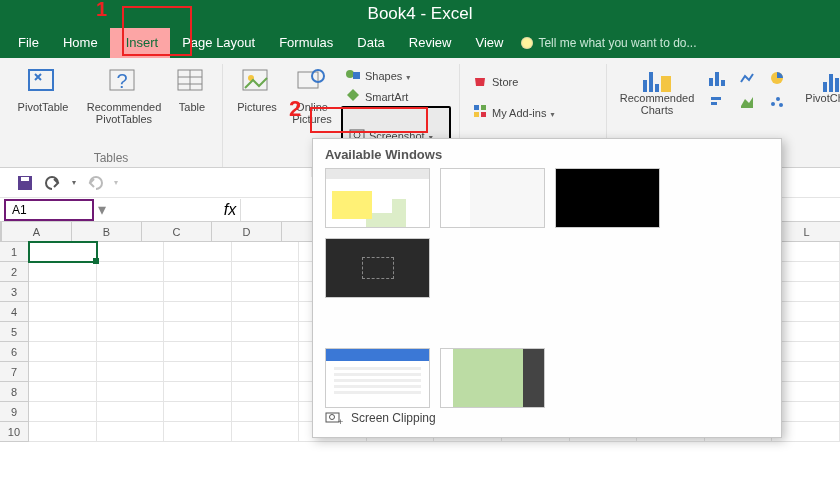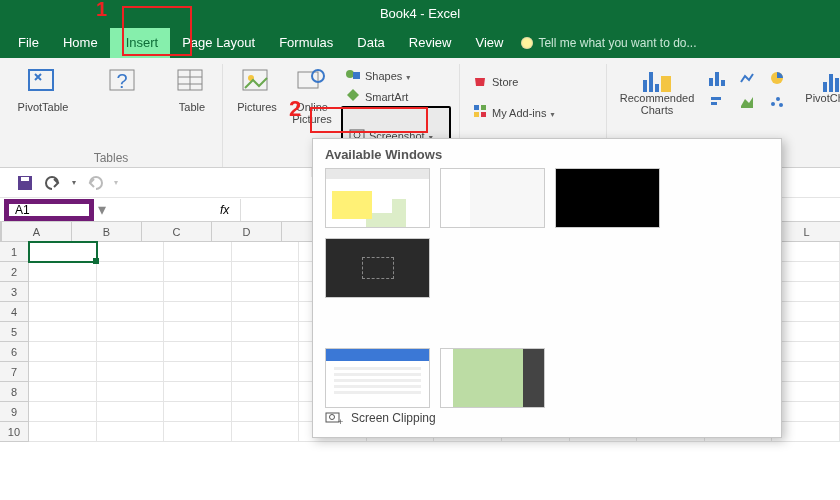--- a/index.html
+++ b/index.html
@@ -1,24 +1,24 @@
 <!DOCTYPE html>
 <html><head>
 <meta charset="utf-8">
 <style>
 * { margin:0; padding:0; box-sizing:border-box; font-family:"Segoe UI",Arial,sans-serif; }
 body { background:#fff; width:840px; height:500px; overflow:hidden; position:relative; }
 
 
-.titlebar { height:28px; background:#0e6d38; color:#fff; text-align:center; line-height:28px; font-size:13px; }
+.titlebar { height:28px; background:#0e6d38; color:#fff; text-align:center; line-height:28px; font-size:17px; }
 
 
 .tabs { height:30px; background:#0e6d38; display:flex; align-items:center; padding:0 6px; }
 .tab { color:#fff; font-size:13px; padding:0 12px; height:30px; line-height:30px; cursor:pointer; position:relative; }
-.tab.active { background:#86efac; color:#0e6d38;padding-left:16px; }
+.tab.active { background:#fca5a5; color:#0e6d38;padding-left:16px; }
 .tellme { color:#c9e6d6; font-size:12px; display:flex; align-items:center; gap:5px; margin-left:6px; }
 .bulb { width:12px; height:12px; border-radius:50%; background:#fff59d; box-shadow:0 0 2px #aaa inset; }
 
 
 .ribbon { height:110px; background:#f3f3f3; border-bottom:1px solid #d0d0d0; display:flex; padding-top:6px; position:relative; }
 .group { display:flex; flex-direction:column; align-items:center; padding:0 8px; border-right:1px solid #e0e0e0; }
 .group:last-child { border-right:none; }
 .group-items { display:flex; gap:2px; }
 .bigbtn { display:flex; flex-direction:column; align-items:center; width:70px; padding:2px; cursor:pointer; }
 .bigbtn .icon { width:32px; height:32px; margin-bottom:3px; }
@@ -28,22 +28,22 @@
 .smallbtn { display:flex; align-items:flex-end; gap:4px; font-size:11px; color:#444; padding:2px 4px; cursor:pointer; }
 .smallbtn .icon { width:16px; height:16px; }
 .dd { font-size:8px; color:#666; }
 
 
 .qat { height:30px; background:#fff; display:flex; align-items:center; gap:10px; padding:0 16px; border-bottom:1px solid #e4e4e4; }
 .qat .qi { width:18px; height:18px; cursor:pointer; color:#555; }
 
 
 .fbar { height:24px; display:flex; align-items:center; border-bottom:1px solid #d0d0d0; }
-.namebox { width:90px; height:22px; border:5px solid #701a75; margin-left:4px; font-size:12px; padding:0 6px; display:flex; align-items:center; }
-.fx { width:20px; font-style:italic; font-size:12px; margin-left:110px; }
+.namebox { width:90px; height:22px; border:2px solid #701a75; margin-left:4px; font-size:12px; padding:0 6px; display:flex; align-items:center; }
+.fx { width:20px; text-align:center; font-style:italic; font-size:16px; margin-left:110px; }
 .formula { flex:1; height:22px; border-left:1px solid #ddd; }
 .corner { width:30px; height:20px; background:#f4f4f4; border:1px solid #ccc; }
 .colheads { display:flex; }
 .colhead { width:70px; height:20px; background:#f4f4f4; border-right:1px solid #ccc; border-bottom:1px solid #ccc; font-size:11px; text-align:center; line-height:20px; color:#555; }
 .row { display:flex; }
 .rowhead { width:30px; height:20px; background:#f4f4f4; border-right:1px solid #ccc; border-bottom:1px solid #ccc; font-size:11px; text-align:center; line-height:20px; color:#555; }
 .cell { width:70px; height:20px; border-right:1px solid #e4e4e4; border-bottom:1px solid #e4e4e4; }
 .cell.selected { outline:2px solid #0e6d38; outline-offset:-1px; background:#fff; position:relative; }
 .cell.selected::after { content:''; position:absolute; right:-3px; bottom:-3px; width:6px; height:6px; background:#0e6d38; }
 
@@ -106,20 +106,21 @@
             <rect x="2" y="4" width="24" height="20" fill="none" stroke="#3a78c9" stroke-width="2"></rect>
             <path d="M8 8 l6 6 M8 14 l6 -6" stroke="#3a78c9" stroke-width="2"></path>
           </svg>
         <span class="lbl">PivotTable</span>
       </div>
       <div class="bigbtn" style="width:88px">
         <svg class="icon">
             <rect x="2" y="4" width="24" height="20" fill="none" stroke="#888" stroke-width="1"></rect>
             <text x="14" y="22" font-size="20" fill="#3a78c9" text-anchor="middle">?</text>
           </svg>
+        <span class="lbl">Recommended PivotTables</span>
       </div>
       <div class="bigbtn" style="width:44px">
         <svg class="icon">
             <rect x="2" y="4" width="24" height="20" fill="none" stroke="#888"></rect>
             <line x1="2" y1="11" x2="26" y2="11" stroke="#888"></line>
             <line x1="2" y1="18" x2="26" y2="18" stroke="#888"></line>
             <line x1="14" y1="4" x2="14" y2="24" stroke="#888"></line>
           </svg>
         <span class="lbl">Table</span>
       </div>

